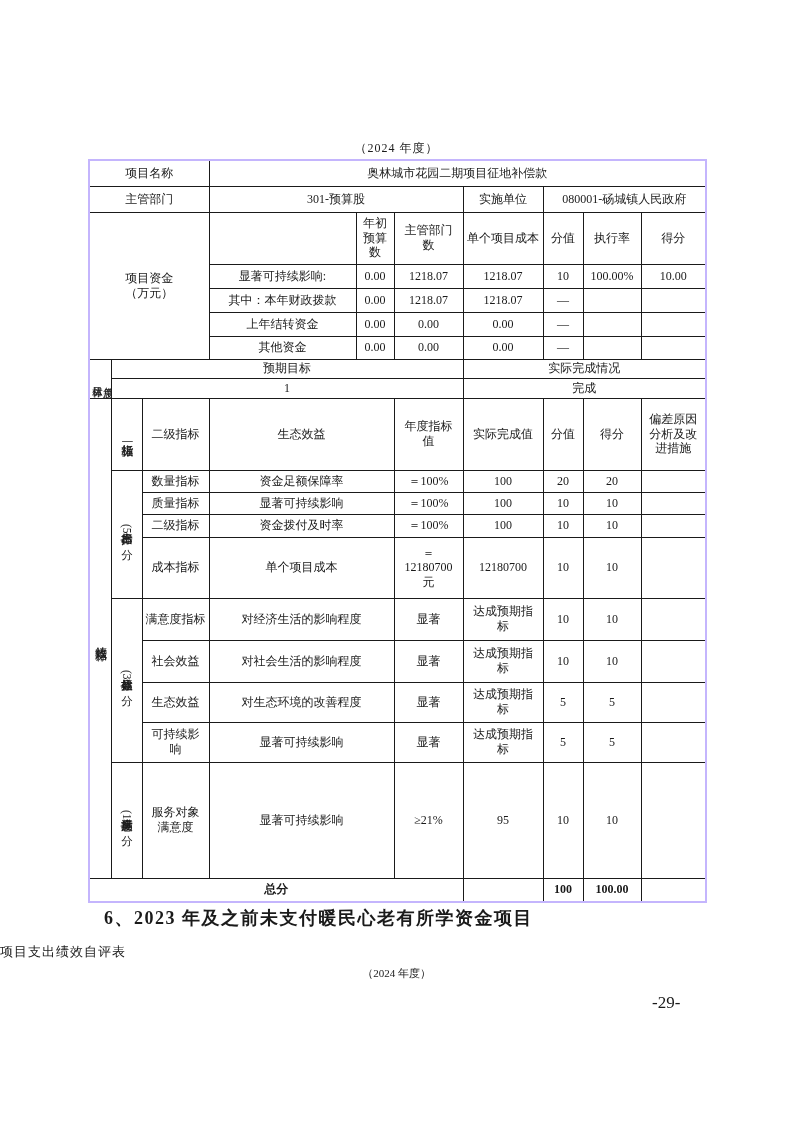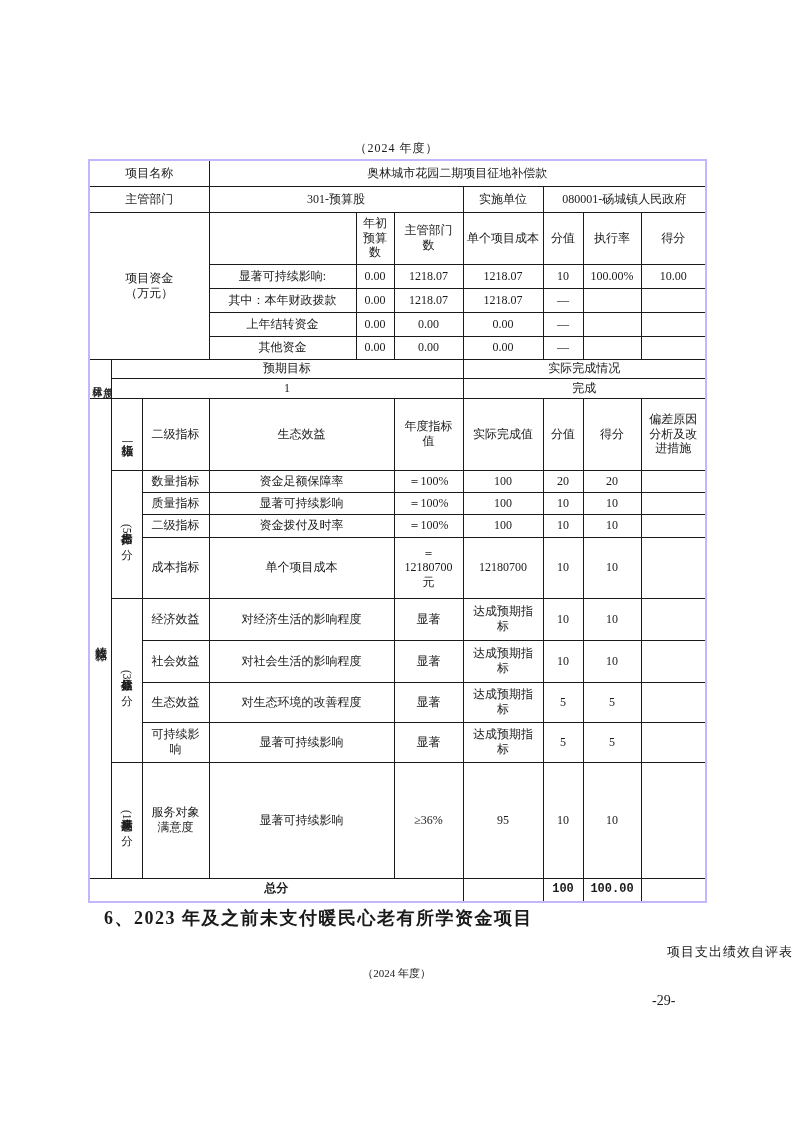--- a/index.html
+++ b/index.html
@@ -26,21 +26,21 @@
     border:1px solid #1a1a1a;
     font-size:12px;
     text-align:center;
     vertical-align:middle;
     padding:1px 2px;
     line-height:1.22;
     white-space:pre-line;
     overflow:hidden;
   }
   td.left { text-align:left; padding-left:5px;margin-top:20px; }
-  td.bold, .bold { font-weight:bold;font-family:Liberation Mono, monospace; }
+  td.bold, .bold { font-weight:bold; }
   .total-row td { border-bottom:3px solid #1a1a1a; font-weight:bold; }
   
   .v {
     writing-mode:vertical-rl;
     text-orientation:mixed;
     display:inline-block;
     white-space:pre-line;
     line-height:1.15;
     vertical-align:middle;
   }
@@ -48,29 +48,29 @@
   .v-side { font-size:12px; letter-spacing:1px; }
   .v-l1 { font-size:12px; }
   .v-group { font-size:11.5px; }
   .section-heading {
     position:absolute; top:906px; left:104px;
     font-size:18px; font-weight:bold; letter-spacing:1.5px;
     font-family:"Liberation Serif", serif;
   }
   .sub-title {
     position:absolute; top:943px; left:0; width:793px;
-    text-align:right; font-size:13px; letter-spacing:1px;
+    text-align:left; font-size:13px; letter-spacing:1px;
   }
   .sub-period {
     position:absolute; top:966px; left:0; width:793px;
     text-align:center; font-size:11px;
   }
   .page-number {
     position:absolute; top:993px; left:652px;
-    font-size:14px;
+    font-size:17px;
     text-align:right;
   }
 </style>
 </head>
 <body>
 
 <div>
 
   <div class="top-period">（2024 年度）</div>
 
@@ -221,21 +221,21 @@
 12180700
 元</td>
       <td>12180700</td>
       <td>10</td>
       <td>10</td>
       <td></td>
     </tr>
 
     <tr style="height:42px">
       <td rowspan="4"><span class="v v-group">效益指标(30分)</span></td>
-      <td>经济效益</td>
+      <td>满意度指标</td>
       <td colspan="2" class="left">对经济生活的影响程度</td>
       <td>显著</td>
       <td>达成预期指
 标</td>
       <td>10</td>
       <td>10</td>
       <td></td>
     </tr>
 
     <tr style="height:42px">
@@ -270,21 +270,21 @@
       <td>5</td>
       <td>5</td>
       <td></td>
     </tr>
 
     <tr style="height:116px">
       <td><span class="v v-group">满意度指标(10分)</span></td>
       <td>服务对象
 满意度</td>
       <td colspan="2" class="left">显著可持续影响</td>
-      <td>≥36%</td>
+      <td>≥21%</td>
       <td>95</td>
       <td>10</td>
       <td>10</td>
       <td></td>
     </tr>
 
     <tr style="height:24px" class="total-row">
       <td colspan="6" class="bold">总分</td>
       <td></td>
       <td class="bold">100</td>

